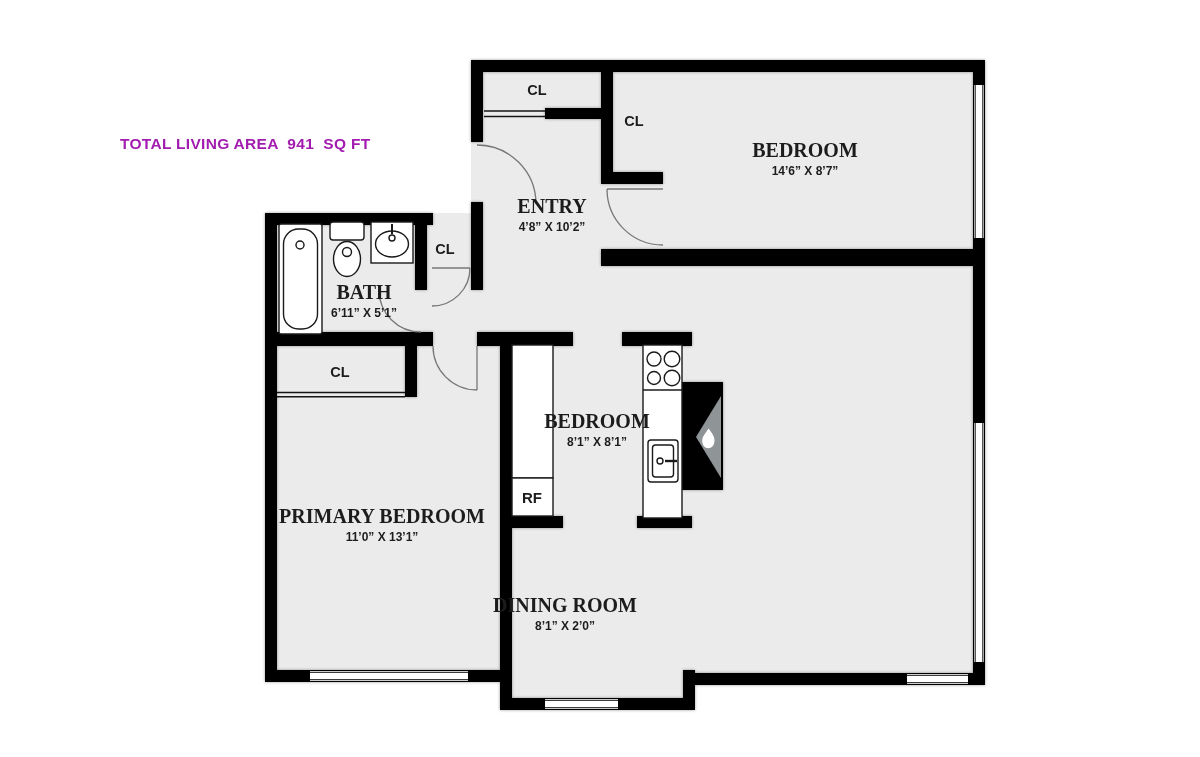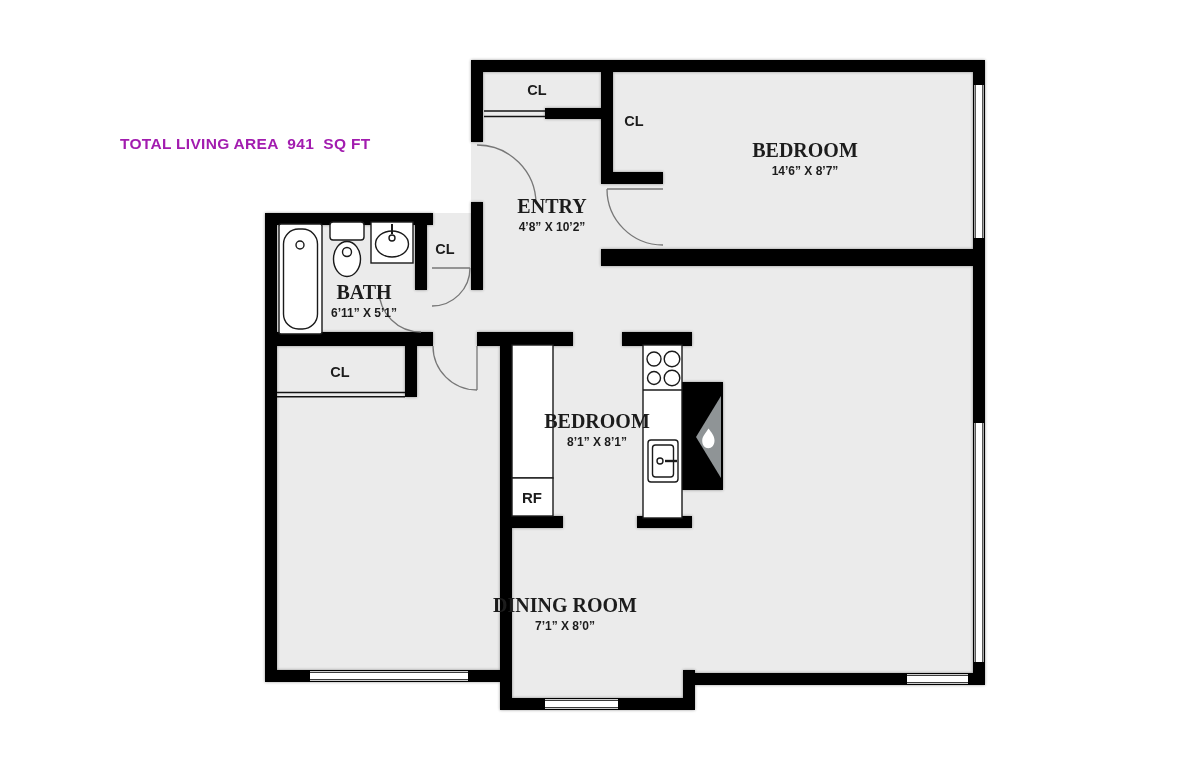--- a/index.html
+++ b/index.html
@@ -190,19 +190,23 @@
     <div class="room-name">BATH</div>
     <div class="room-dims">6’11” X 5’1”</div>
   </div>
 
   <div class="lbl room-label" style="left:597px;top:431px">
     <div class="room-name">BEDROOM</div>
     <div class="room-dims">8’1” X 8’1”</div>
   </div>
 
 
+  <div class="lbl room-label" style="left:382px;top:526px">
+    <div class="room-name">PRIMARY BEDROOM</div>
+    <div class="room-dims">11’0” X 13’1”</div>
+  </div>
 
   <div class="lbl room-label" style="left:565px;top:615px">
     <div class="room-name">DINING ROOM</div>
-    <div class="room-dims">7’1” X 8’0”</div>
+    <div class="room-dims">8’1” X 2’0”</div>
   </div>
 
 </div>
 
 </body></html>

